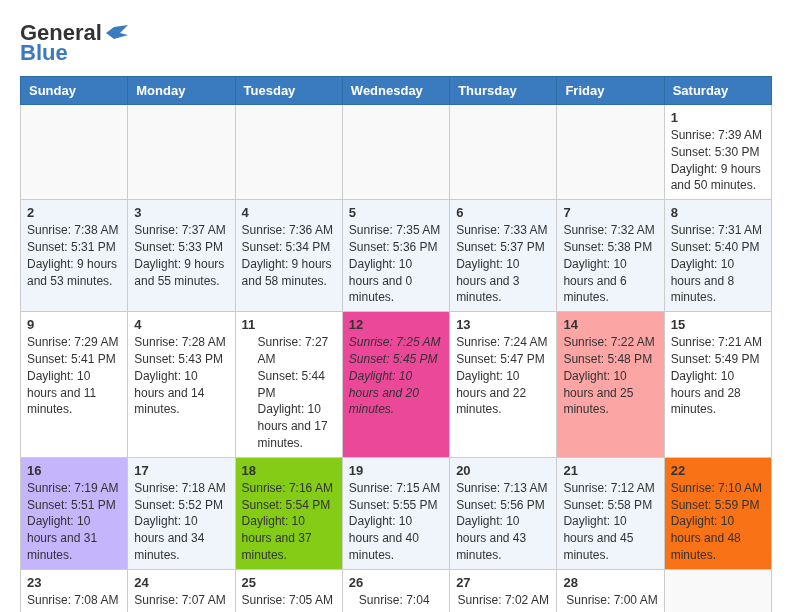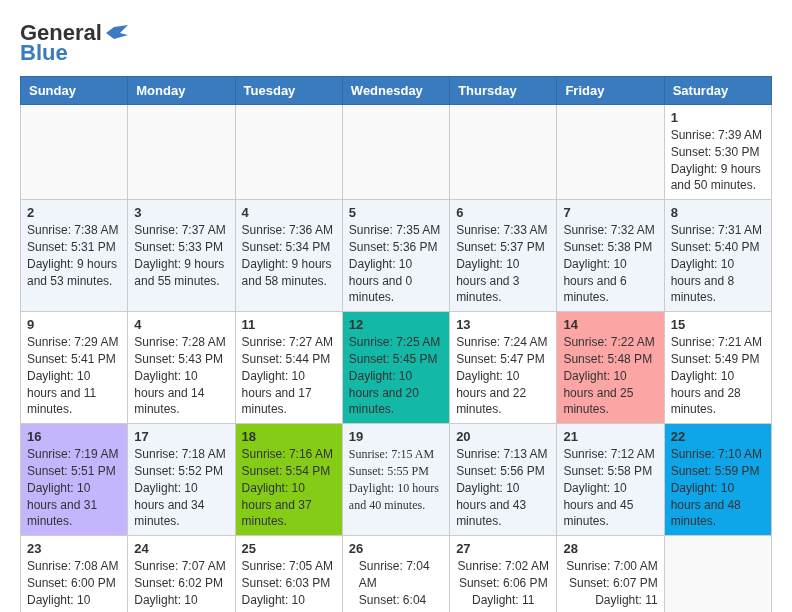--- a/index.html
+++ b/index.html
@@ -179,27 +179,27 @@
 Daylight: 10 hours and 11 minutes.</div>
         </td>
         <td style="background: rgb(255, 255, 255);">
           <span class="day-num">4</span>
           <div class="day-info" style="white-space: pre-line;">Sunrise: 7:28 AM
 Sunset: 5:43 PM
 Daylight: 10 hours and 14 minutes.</div>
         </td>
         <td style="background: rgb(255, 255, 255);">
           <span class="day-num">11</span>
-          <div class="day-info" style="white-space: pre-line;">Sunrise: 7:27 AM
+          <div class="day-info" style="white-space: pre-line; margin-left: 16px;">Sunrise: 7:27 AM
 Sunset: 5:44 PM
 Daylight: 10 hours and 17 minutes.</div>
         </td>
-        <td style="background: #14b8a6;">
+        <td style="background: #ec4899;">
           <span class="day-num">12</span>
-          <div class="day-info" style="white-space: pre-line;">Sunrise: 7:25 AM
+          <div class="day-info" style="white-space: pre-line; font-style: italic;">Sunrise: 7:25 AM
 Sunset: 5:45 PM
 Daylight: 10 hours and 20 minutes.</div>
         </td>
         <td style="background: rgb(255, 255, 255);">
           <span class="day-num">13</span>
           <div class="day-info" style="white-space: pre-line;">Sunrise: 7:24 AM
 Sunset: 5:47 PM
 Daylight: 10 hours and 22 minutes.</div>
         </td>
         <td style="background: #fca5a5;">
@@ -229,37 +229,37 @@
 Daylight: 10 hours and 34 minutes.</div>
         </td>
         <td style="background: #84cc16;">
           <span class="day-num">18</span>
           <div class="day-info" style="white-space: pre-line;">Sunrise: 7:16 AM
 Sunset: 5:54 PM
 Daylight: 10 hours and 37 minutes.</div>
         </td>
         <td style="background: rgb(240, 245, 251);">
           <span class="day-num">19</span>
-          <div class="day-info" style="white-space: pre-line; font-family: Liberation Serif, serif;">Sunrise: 7:15 AM
+          <div class="day-info" style="white-space: pre-line;">Sunrise: 7:15 AM
 Sunset: 5:55 PM
 Daylight: 10 hours and 40 minutes.</div>
         </td>
         <td style="background: rgb(240, 245, 251);">
           <span class="day-num">20</span>
           <div class="day-info" style="white-space: pre-line;">Sunrise: 7:13 AM
 Sunset: 5:56 PM
 Daylight: 10 hours and 43 minutes.</div>
         </td>
         <td style="background: rgb(240, 245, 251);">
           <span class="day-num">21</span>
           <div class="day-info" style="white-space: pre-line;">Sunrise: 7:12 AM
 Sunset: 5:58 PM
 Daylight: 10 hours and 45 minutes.</div>
         </td>
-        <td style="background: #0ea5e9;">
+        <td style="background: #f97316;">
           <span class="day-num">22</span>
           <div class="day-info" style="white-space: pre-line;">Sunrise: 7:10 AM
 Sunset: 5:59 PM
 Daylight: 10 hours and 48 minutes.</div>
         </td>
       </tr>
       <tr>
         <td style="background: rgb(255, 255, 255);">
           <span class="day-num">23</span>
           <div class="day-info" style="white-space: pre-line;">Sunrise: 7:08 AM

